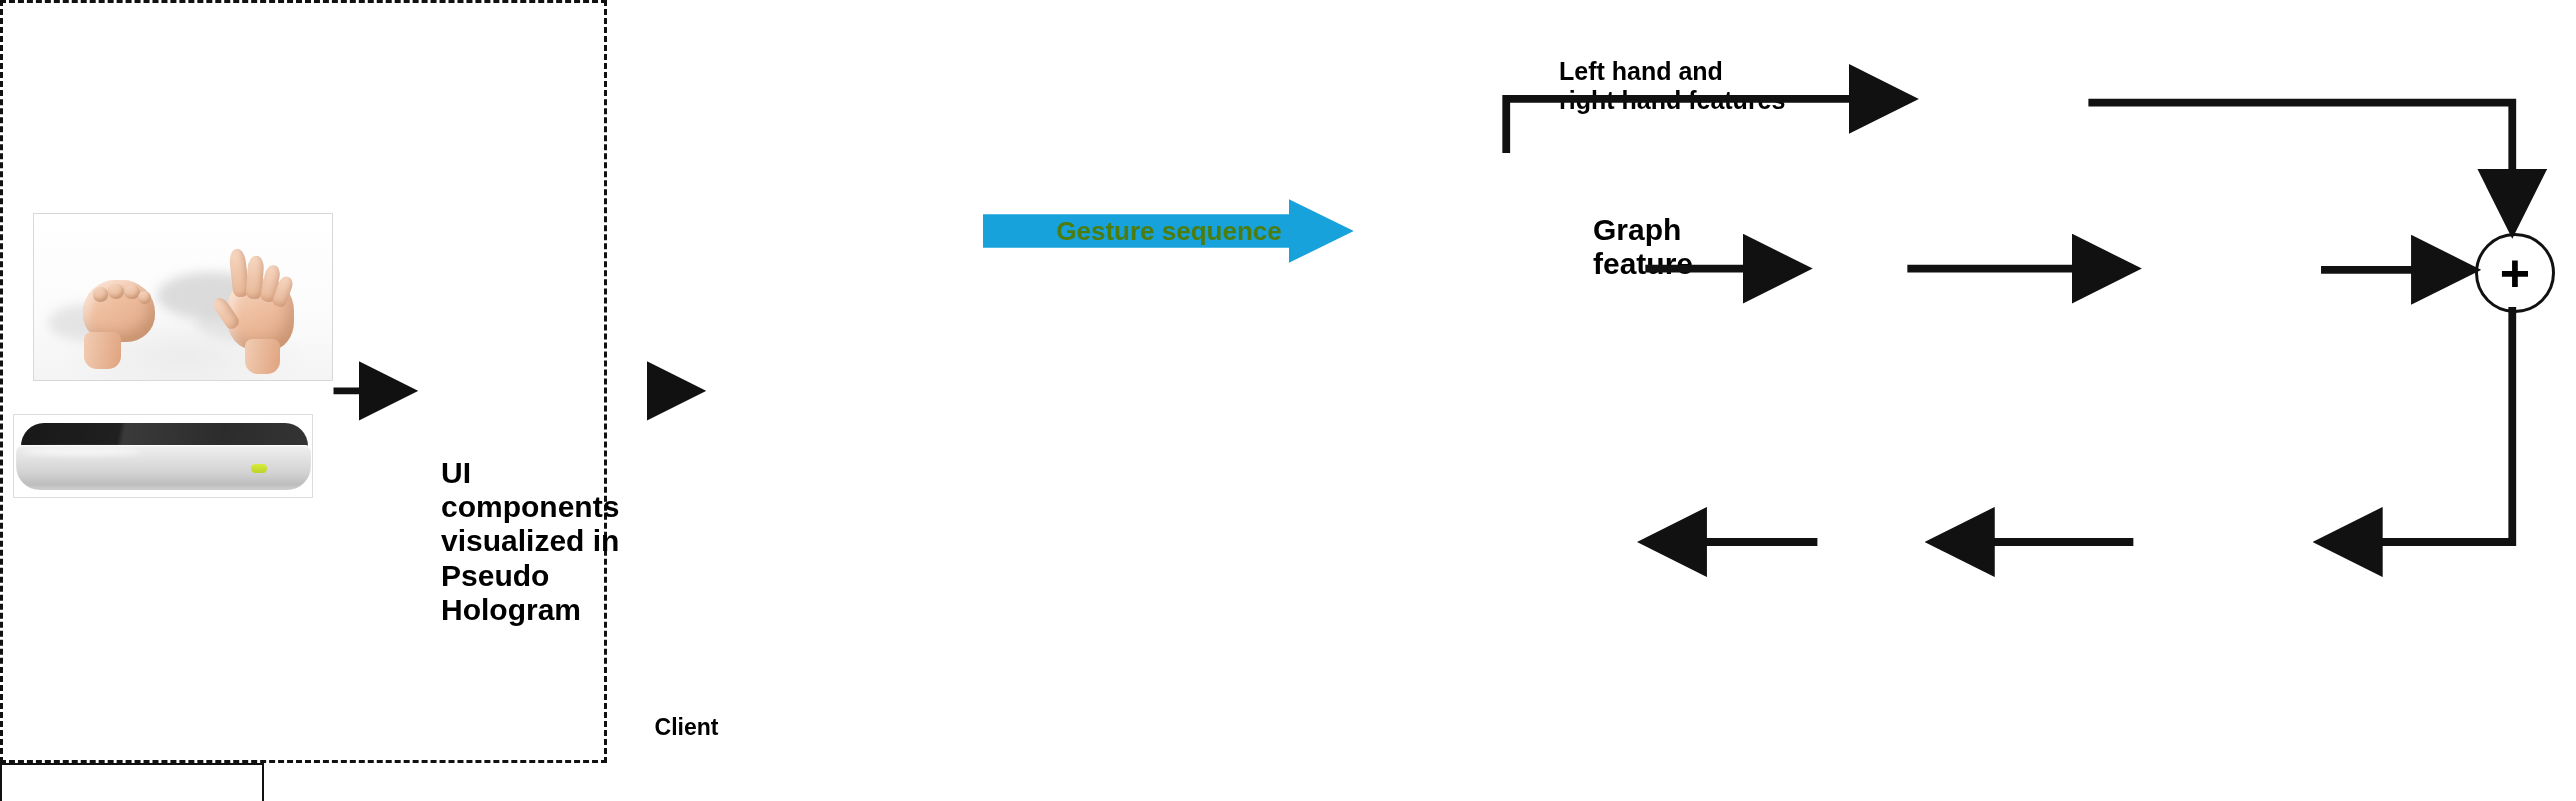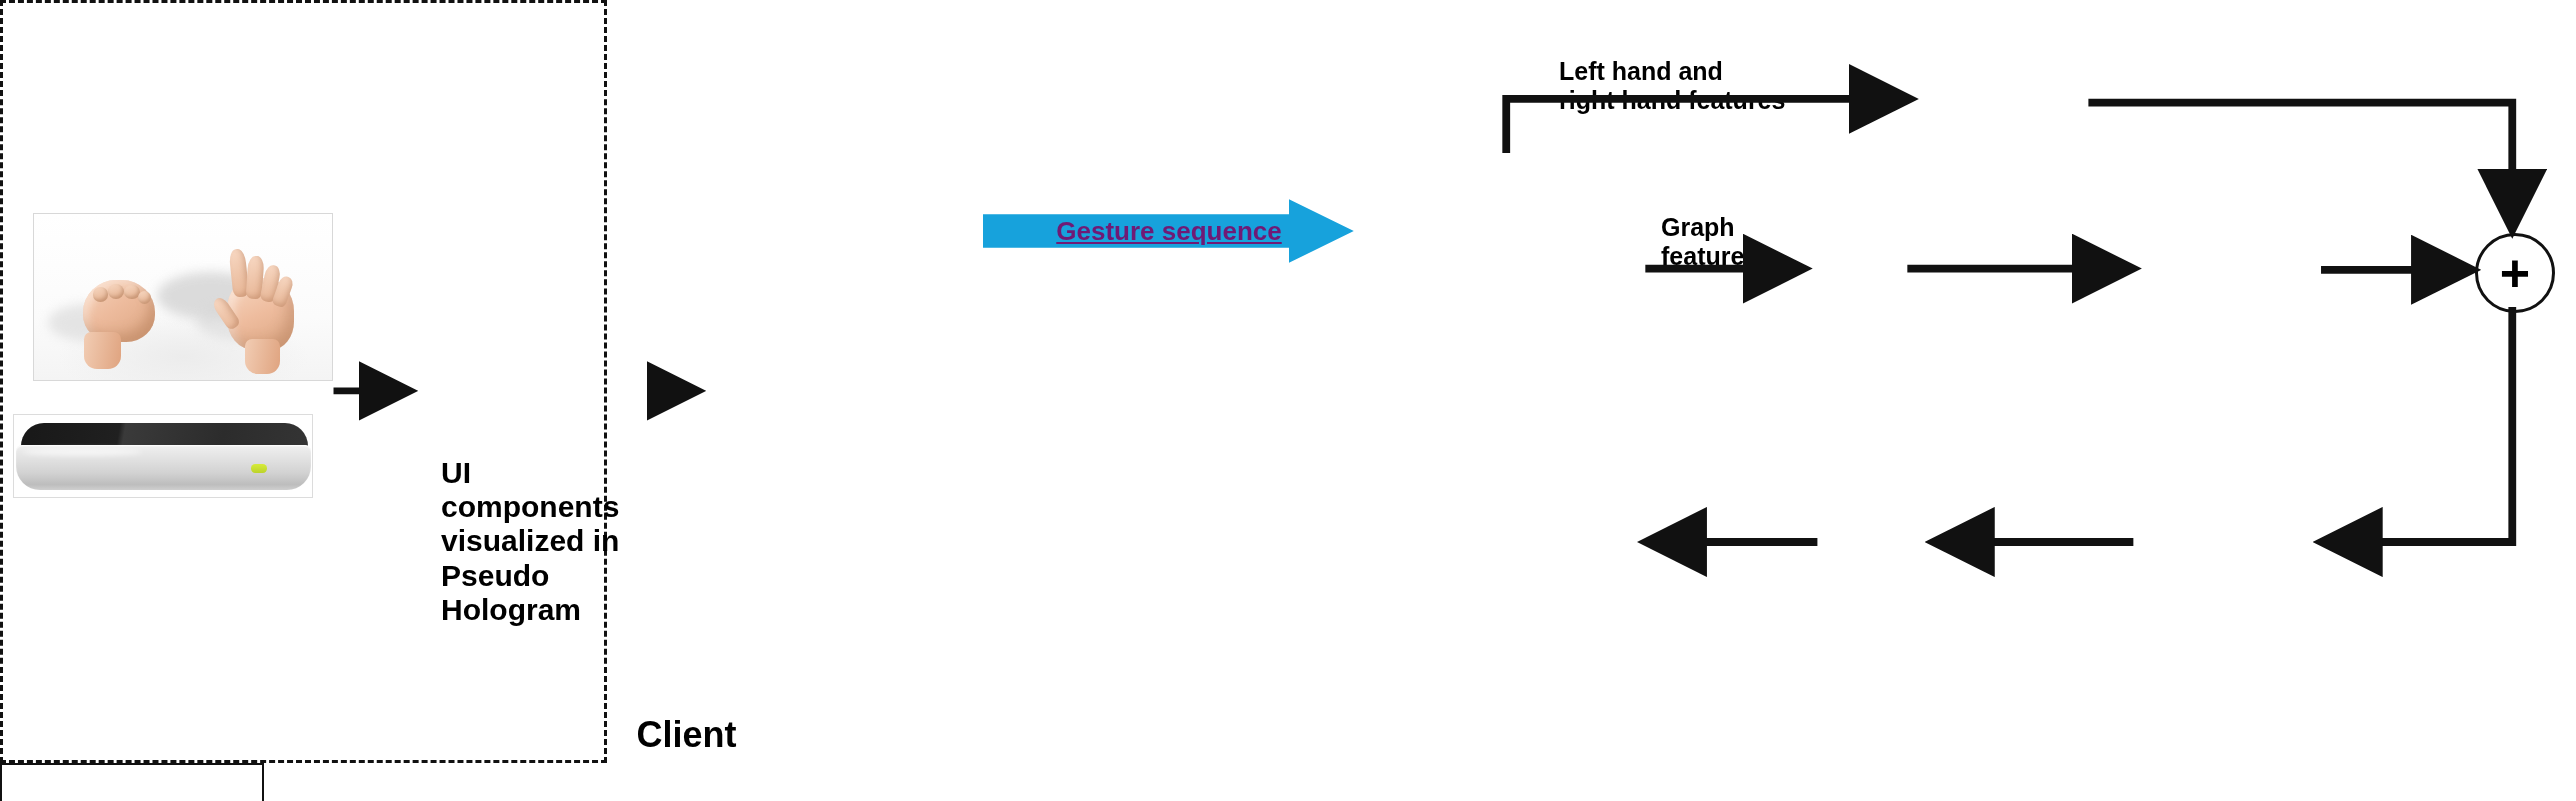--- a/index.html
+++ b/index.html
@@ -12,21 +12,21 @@
   .abs{position:absolute;}
 
   
   .region{
     border:3px dashed #111;
     box-sizing:border-box;
     background:transparent;
   }
   .region-label{
     font-weight:bold;
-    font-size:36px;
+    font-size:23px;
     color:#000;
     text-align:center;
     white-space:nowrap;
   }
 
   
   .sbox{
     border:2.4px solid #111;
     box-sizing:border-box;
     background:#fff;
@@ -91,21 +91,21 @@
   .dev-led{position:absolute;width:5.4%;height:11%;border-radius:4.2px;
     background:linear-gradient(#d6eb3a,#bcd32a);right:15%;top:60%;}
   .dev-glare{position:absolute;left:3%;top:40%;width:40%;height:10%;border-radius:50%;
     background:rgba(255,255,255,.55);filter:blur(2.4px);}
 
   
   .bluearrow{position:absolute;}
   .bluearrow .txt{
     position:absolute;left:0;top:0;width:100%;height:100%;
     display:flex;align-items:center;justify-content:center;
-    font-weight:bold;color:#701a75;white-space:nowrap;text-decoration:underline;
+    font-weight:bold;color:#4d7c0f;white-space:nowrap;
   }
 </style>
 </head>
 <body>
 
 <div id="stage">
 
   <div class="photo" style="left:33px;top:213px;width:300px;height:168px;">
     <div class="hand-scene">
       <div class="shadow-blob" style="left:123px;top:58px;width:108px;height:48px;"></div>
@@ -148,21 +148,21 @@
   <div class="free-label abs" style="left:441px;top:456px;width:210px;font-size:30px;">UI
 components
 visualized  in
 Pseudo
 Hologram</div>
 
 
   <div class="free-label abs" style="left:1559px;top:57px;width:396px;font-size:25px;">Left hand and
 right hand features</div>
 
-  <div class="free-label abs" style="left:1661px;top:213px;width:138px;font-size:25px;">Graph
+  <div class="free-label abs" style="left:1593px;top:213px;width:138px;font-size:30px;">Graph
 feature</div>
 
   <div class="abs" style="left:2475px;top:233px;width:74px;height:74px;border:3.6px solid #111;border-radius:50%;background:#fff;
               display:flex;align-items:center;justify-content:center;font-size:52px;font-weight:bold;color:#000;line-height:1;">
     <span>+</span>
   </div>
 
   <div class="bluearrow" style="left:983px;top:198px;width:372px;height:66px;">
     <svg width="372" height="66" viewBox="0 0 620 110">
       <polygon points="0,27 510,27 510,2 618,55 510,108 510,83 0,83" fill="#17A2DC"></polygon>

